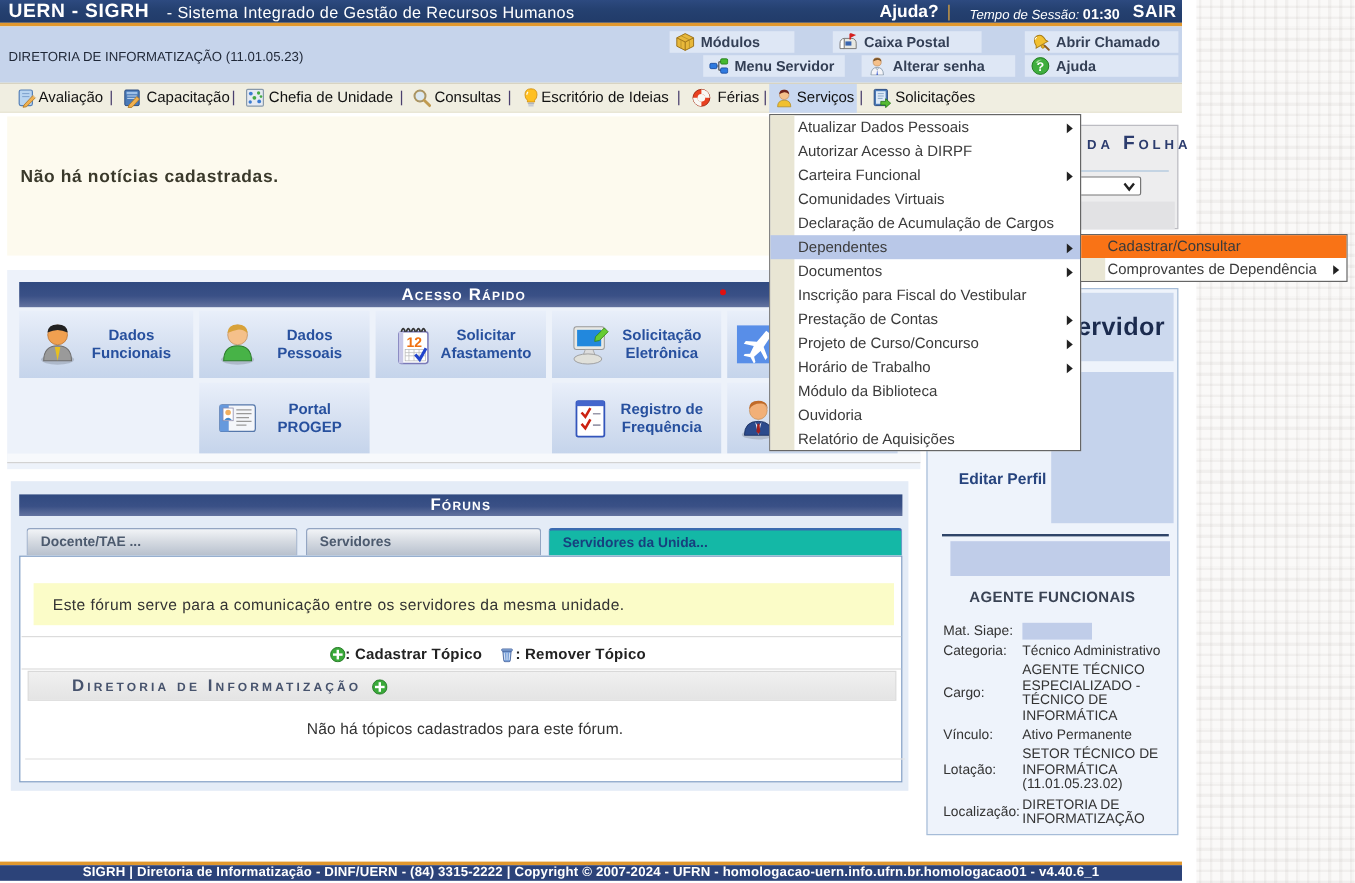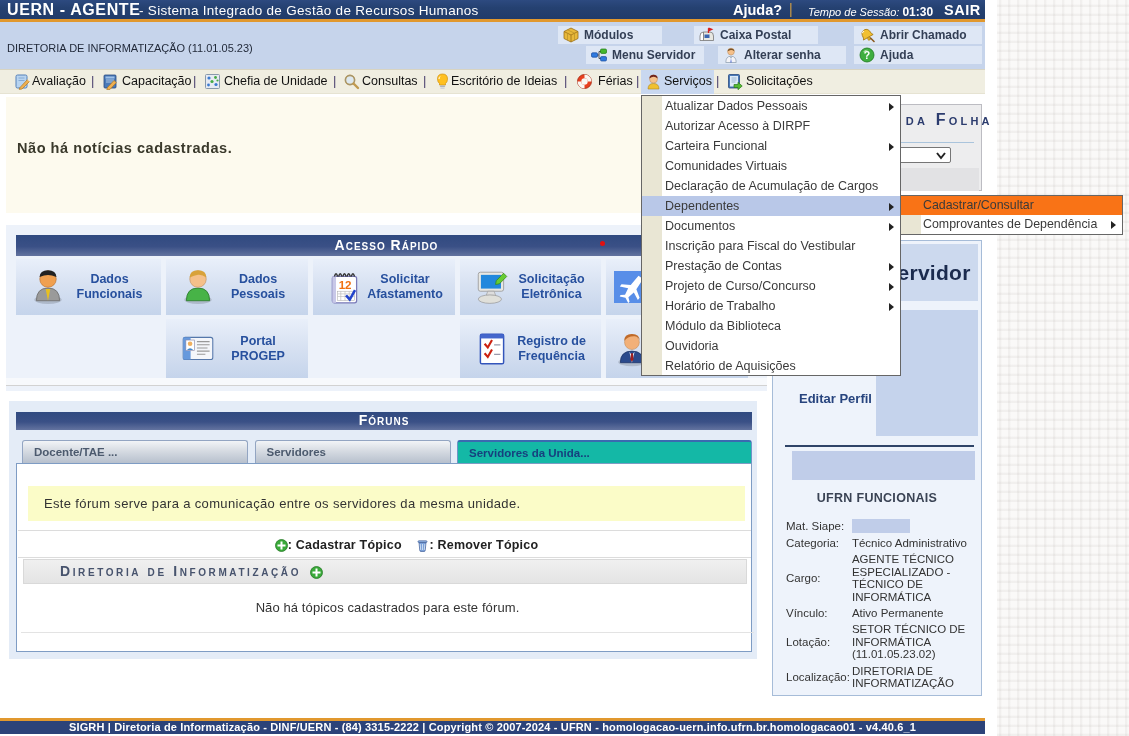--- a/index.html
+++ b/index.html
@@ -103,21 +103,21 @@
 .smenu .gutter { position:absolute; left:0; top:0; width:20px; height:100%; background:#e9e6d4; }
 .smi { position:absolute; left:0; width:221px; height:19px; font-size:12.4px; color:#3a3a3a; line-height:19px; padding-left:22px; white-space:nowrap; }
 .smi.hl { background:#f97316; }
 .smi .arr { position:absolute; right:6px; top:6px; width:0; height:0; border-left:5px solid #222; border-top:4px solid transparent; border-bottom:4px solid transparent; }
 </style>
 </head>
 <body>
 <div class="page"></div>
 
 <div class="topbar">
-  <div class="tb-title">UERN - AGENTE</div>
+  <div class="tb-title">UERN - SIGRH</div>
   <div class="tb-sub">- Sistema Integrado de Gestão de Recursos Humanos</div>
   <div class="tb-ajuda">Ajuda?</div>
   <div class="tb-sep">|</div>
   <div class="tb-tempo">Tempo de Sessão: <b>01:30</b></div>
   <div class="tb-sair">SAIR</div>
 </div>
 <div class="orangeline"></div>
 
 <div class="hdr">
   <div class="hdr-unit">DIRETORIA DE INFORMATIZAÇÃO (11.01.05.23)</div>
@@ -388,21 +388,21 @@
     </div>
   <div class="blk"></div>
 </div>
 
 <div class="portal">
   <div class="title">Portal do Servidor</div>
   <div class="photo"></div>
   <div class="edit">Editar Perfil</div>
   <div class="hr"></div>
   <div class="name"></div>
-  <div class="df">UFRN FUNCIONAIS</div>
+  <div class="df">AGENTE FUNCIONAIS</div>
   <table class="ptable">
     <tbody>
         <tr>
           <td class="l">Mat. Siape:</td>
           <td><span class="msiape"></span></td>
         </tr>
     <tr>
           <td class="l">Categoria:</td>
           <td>Técnico Administrativo</td>
         </tr>

